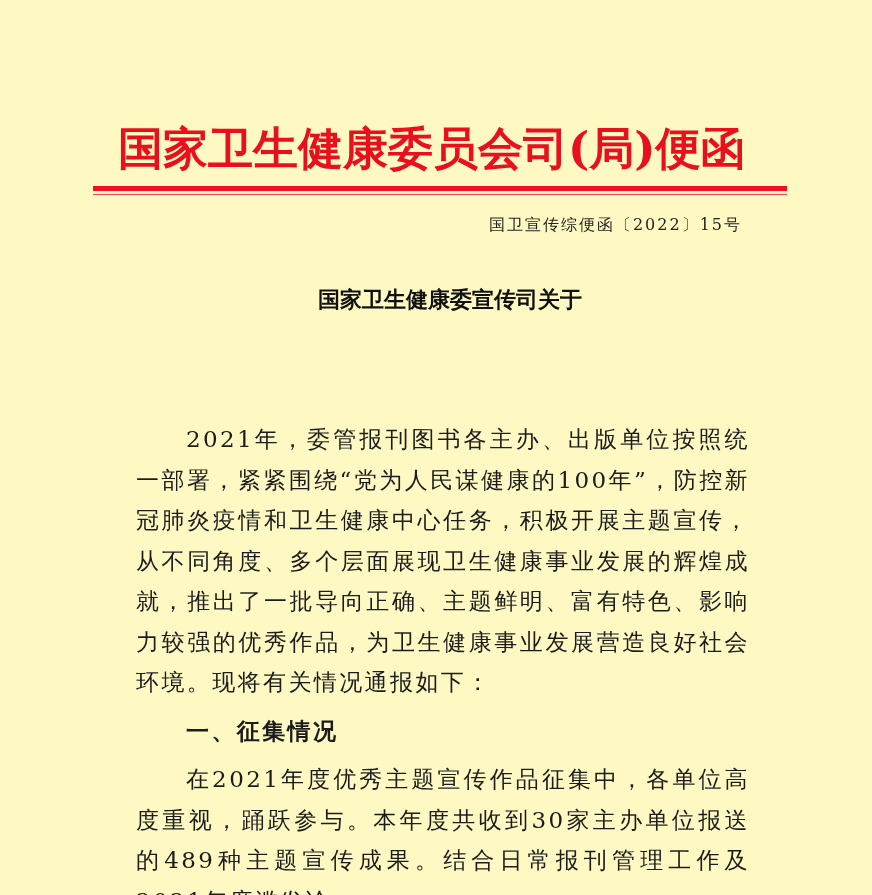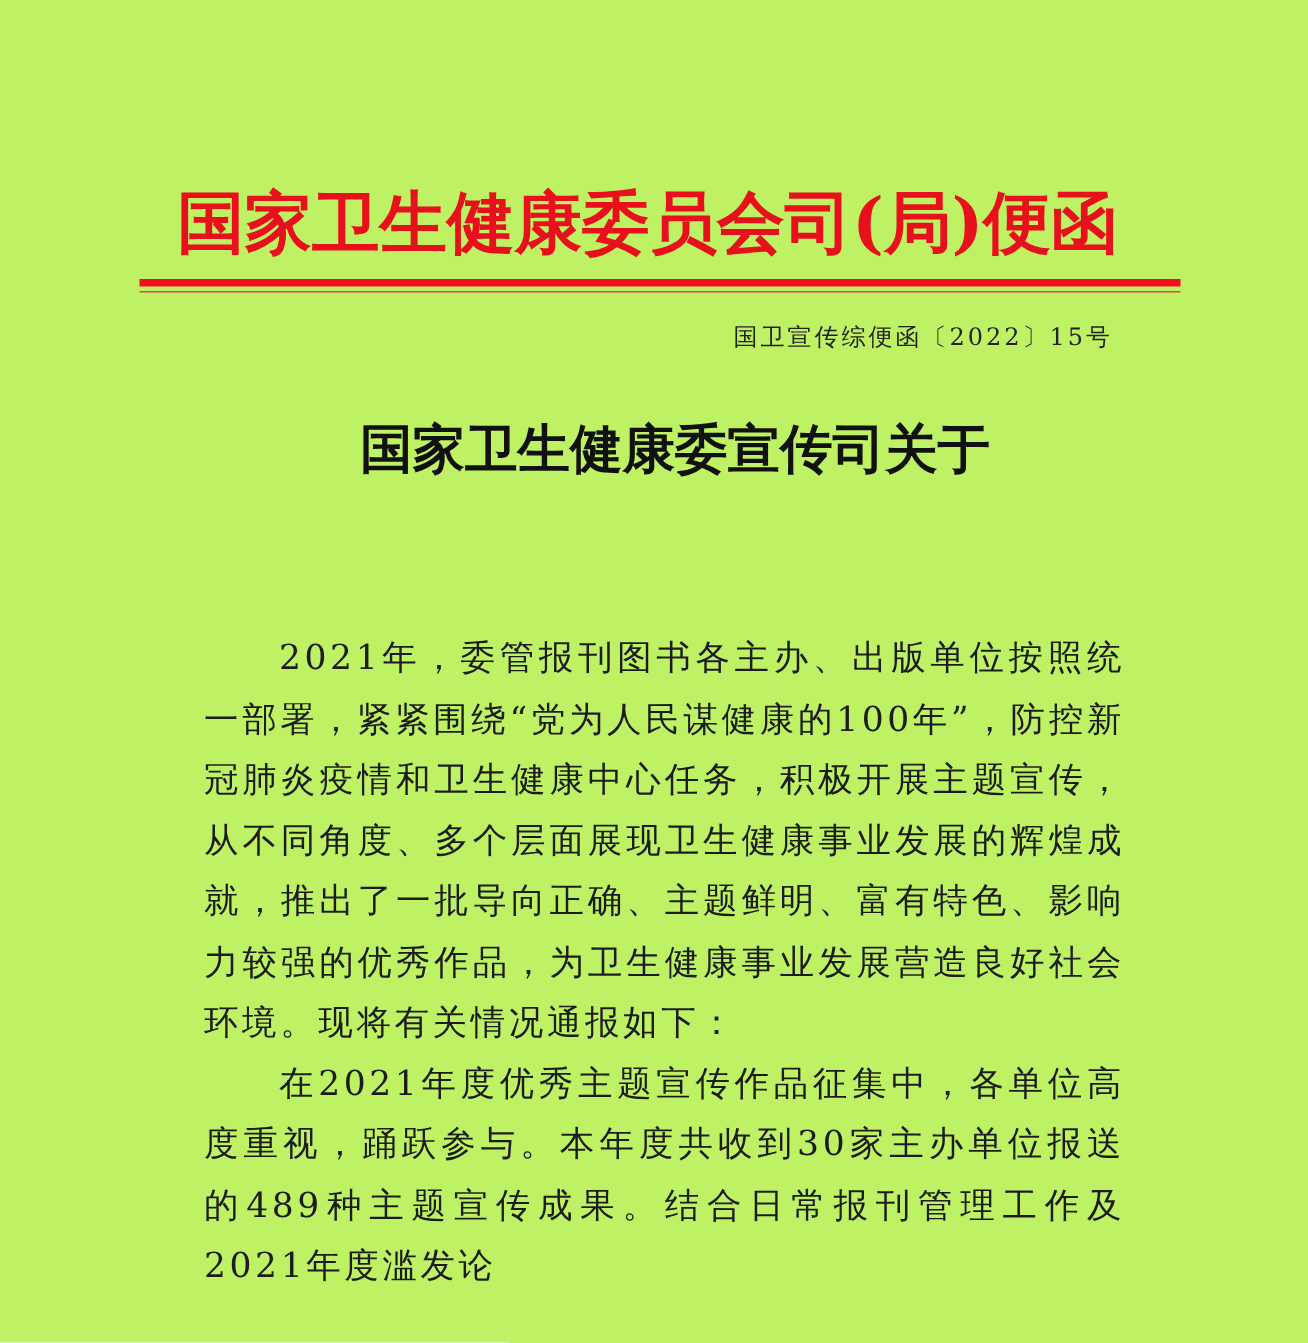--- a/index.html
+++ b/index.html
@@ -11,21 +11,21 @@
       width: 872px;
       height: 895px;
       position: relative;
       overflow: hidden;
       font-family: "DejaVu Serif", "Liberation Serif", serif;
       color: #1a1a1a;
     }
     .page {
       position: absolute;
       inset: 0;
-      background: #bef264;
+      background: #fef9c3;
     }
     .letterhead {
       position: absolute;
       left: 118px;
       top: 118px;
       width: 650px;
       height: 62px;
       color: #e8101c;
       font-family: "DejaVu Serif", "Liberation Serif", serif;
       font-weight: bold;
@@ -60,21 +60,21 @@
       color: #222;
       white-space: nowrap;
     }
     .doc-title {
       position: absolute;
       left: 100px;
       width: 700px;
       text-align: center;
       font-family: "DejaVu Sans", "Liberation Sans", sans-serif;
       font-weight: bold;
-      font-size: 35px;
+      font-size: 22px;
       line-height: 40px;
       color: #111;
       white-space: nowrap;
     }
     .doc-title.line1 { top: 280px; }
     .doc-title.line2 { top: 328px; }
     .body-text {
       position: absolute;
       left: 136px;
       width: 614px;
@@ -110,16 +110,17 @@
   <div class="letterhead">国家卫生健康委员会司(局)便函</div>
   <div class="rule-thick"></div>
   <div class="rule-thin"></div>
 
   <div class="doc-number">国卫宣传综便函〔2022〕15号</div>
 
   <div class="doc-title line1">国家卫生健康委宣传司关于</div>
 
   <div class="body-text">
     <p class="para">2021年，委管报刊图书各主办、出版单位按照统一部署，紧紧围绕“党为人民谋健康的100年”，防控新冠肺炎疫情和卫生健康中心任务，积极开展主题宣传，从不同角度、多个层面展现卫生健康事业发展的辉煌成就，推出了一批导向正确、主题鲜明、富有特色、影响力较强的优秀作品，为卫生健康事业发展营造良好社会环境。现将有关情况通报如下：</p>
+    <p class="section-heading">一、征集情况</p>
     <p class="para">在2021年度优秀主题宣传作品征集中，各单位高度重视，踊跃参与。本年度共收到30家主办单位报送的489种主题宣传成果。结合日常报刊管理工作及2021年度滥发论</p>
   </div>
 
 </div>
 
 </body></html>

